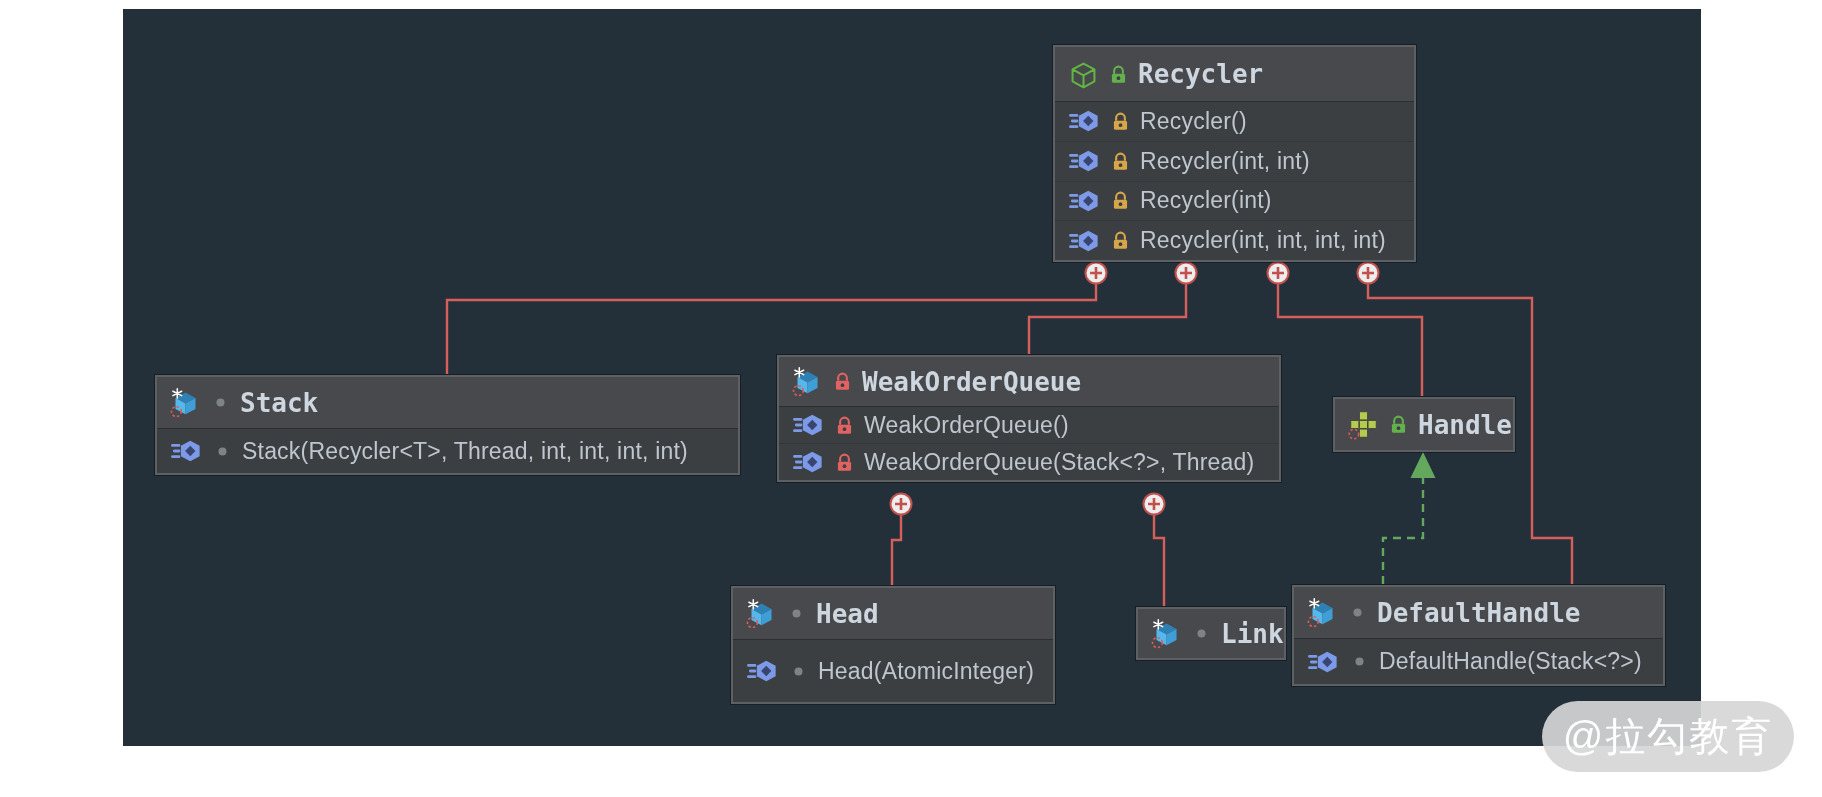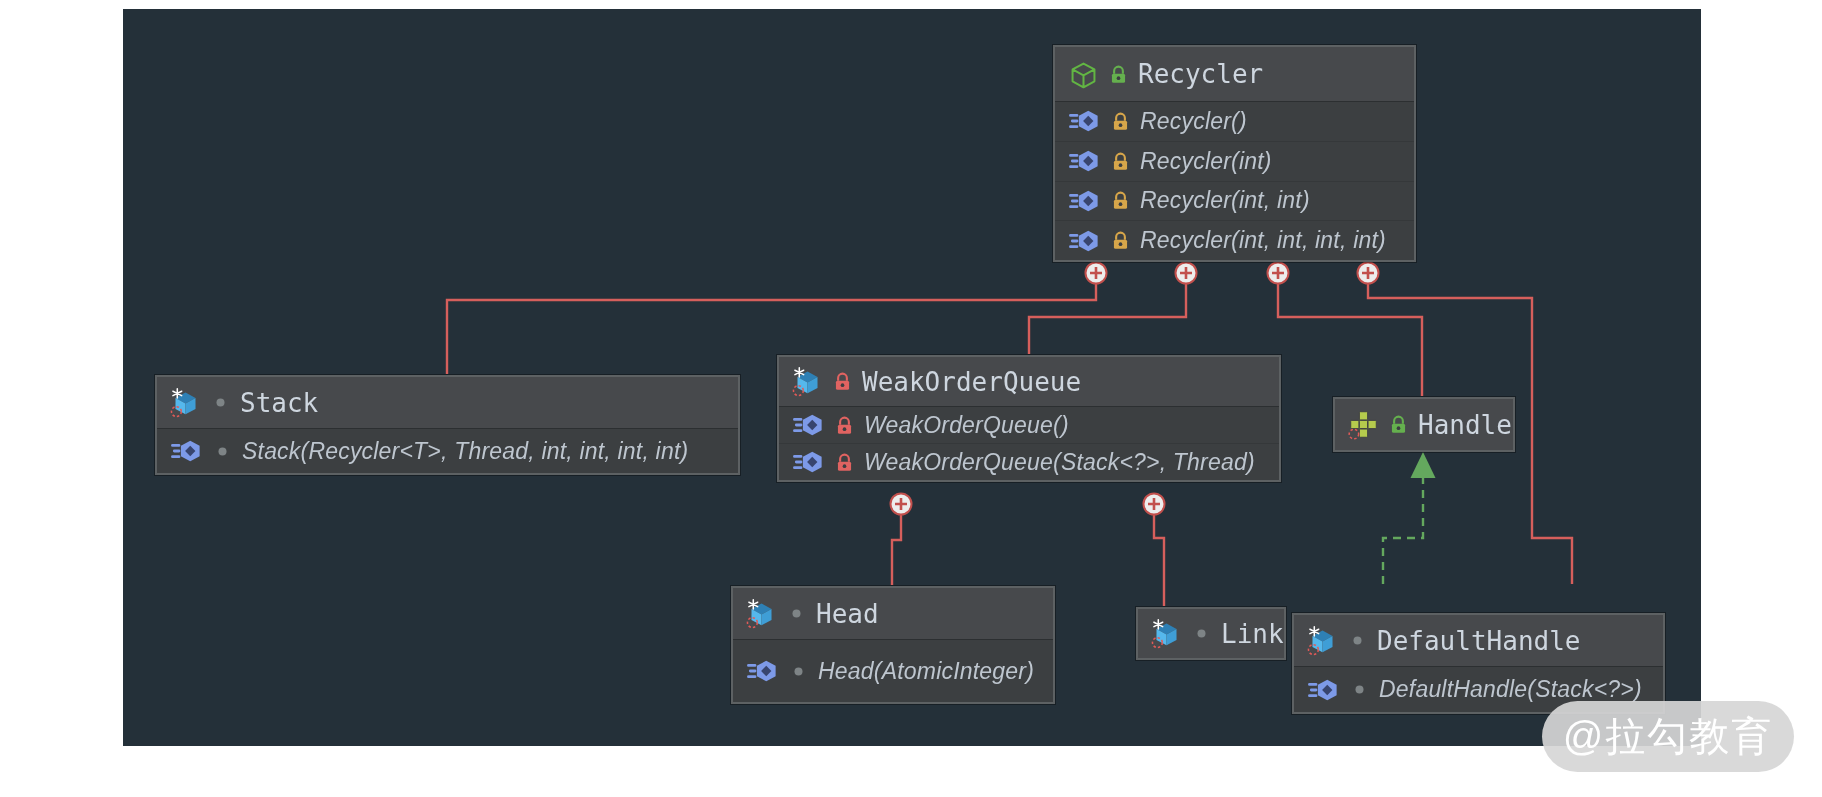--- a/index.html
+++ b/index.html
@@ -22,23 +22,23 @@
     background:#47494c;border-bottom:1px solid #2c2f31;box-sizing:border-box;
   }
   .node.single .hdr{height:100%;border-bottom:none;}
   .row{
     flex:1;display:flex;align-items:center;gap:9px;padding-left:13px;
     box-sizing:border-box;
   }
   .row + .row{border-top:1px solid rgba(0,0,0,.10);}
   .title{
     font-family:"DejaVu Sans Mono","Liberation Mono",monospace;
-    font-size:26px;color:#ced6df;white-space:nowrap;
-  }
-  .mtext{font-size:23px;color:#bec6cf;white-space:nowrap;letter-spacing:.2px;font-style:italic;}
+    font-size:26px;color:#ced6df;white-space:nowrap;font-weight:bold;
+  }
+  .mtext{font-size:23px;color:#bec6cf;white-space:nowrap;letter-spacing:.2px;}
   .ic{flex:none;}
   .ic-title{width:31px;height:31px;}
   .ic-meth{width:33px;height:30px;}
   .ic-lock{width:21px;height:21px;}
   .ic-dot{width:21px;height:21px;}
   .watermark{
     position:absolute;left:1542px;top:701px;width:252px;height:71px;
     background:rgba(214,214,214,.92);border-radius:38px;
     display:flex;align-items:center;justify-content:center;
     color:#ffffff;font-size:40px;font-weight:500;letter-spacing:2px;text-align:right;
@@ -148,30 +148,30 @@
       </svg>
     <span class="mtext">Recycler()</span>
   </div>
   <div class="row">
     <svg class="ic ic-meth">
         <use href="#sym-method"></use>
       </svg>
     <svg class="ic ic-lock" style="color:#d7a64a">
         <use href="#sym-lock"></use>
       </svg>
+    <span class="mtext">Recycler(int, int)</span>
+  </div>
+  <div class="row">
+    <svg class="ic ic-meth">
+        <use href="#sym-method"></use>
+      </svg>
+    <svg class="ic ic-lock" style="color:#d7a64a">
+        <use href="#sym-lock"></use>
+      </svg>
     <span class="mtext">Recycler(int)</span>
-  </div>
-  <div class="row">
-    <svg class="ic ic-meth">
-        <use href="#sym-method"></use>
-      </svg>
-    <svg class="ic ic-lock" style="color:#d7a64a">
-        <use href="#sym-lock"></use>
-      </svg>
-    <span class="mtext">Recycler(int, int)</span>
   </div>
   <div class="row">
     <svg class="ic ic-meth">
         <use href="#sym-method"></use>
       </svg>
     <svg class="ic ic-lock" style="color:#d7a64a">
         <use href="#sym-lock"></use>
       </svg>
     <span class="mtext">Recycler(int, int, int, int)</span>
   </div>
@@ -266,21 +266,21 @@
     <svg class="ic ic-title">
         <use href="#sym-interface"></use>
       </svg>
     <svg class="ic ic-lock" style="color:#65b04e">
         <use href="#sym-lock"></use>
       </svg>
     <span class="title">Handle</span>
   </div>
 </div>
 
-<div class="node" style="left:1292px;top:585px;width:373px;height:101px;margin-top:28px;">
+<div class="node" style="left:1292px;top:585px;width:373px;height:101px;">
   <div class="hdr" style="height:52px;">
     <svg class="ic ic-title">
         <use href="#sym-cube-final"></use>
       </svg>
     <svg class="ic ic-dot">
         <use href="#sym-dot"></use>
       </svg>
     <span class="title">DefaultHandle</span>
   </div>
   <div class="row">

